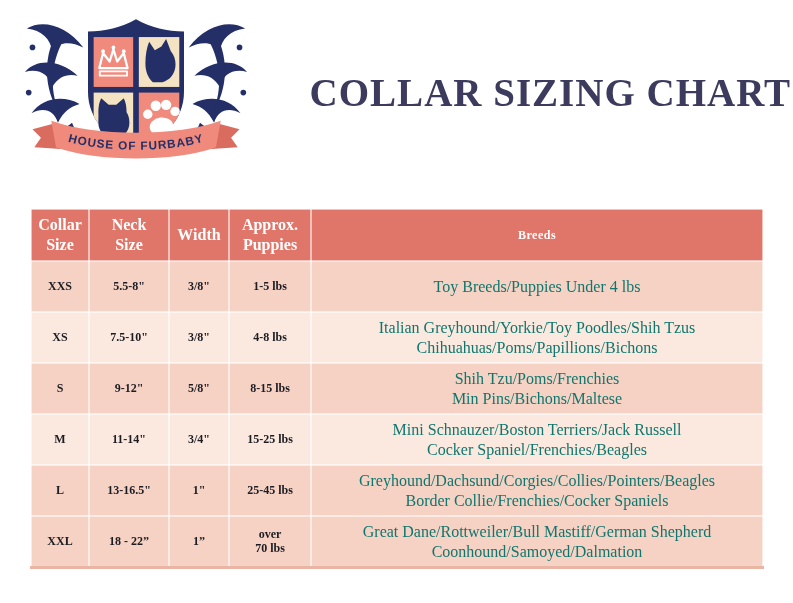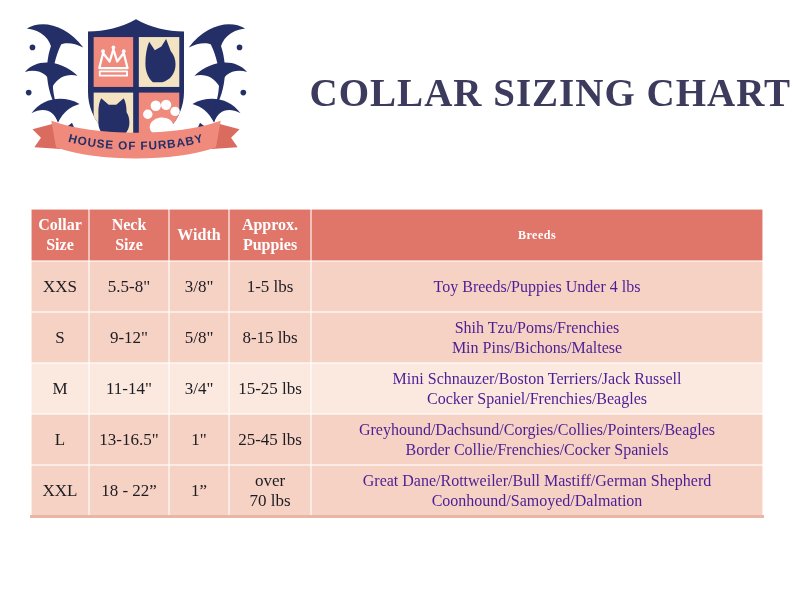--- a/index.html
+++ b/index.html
@@ -20,24 +20,24 @@
   .sizing-table th,.sizing-table td{
     border:2px solid rgba(255,255,255,0.55);
     text-align:center;vertical-align:middle;padding:0 2px;
   }
   .sizing-table thead th{
     background:var(--header-bg,#e0756a);color:var(--header-text,#ffffff);
     height:50px;font-weight:bold;font-size:16px;line-height:1.25;
   }
   .sizing-table thead th.breeds-col{font-size:12px;letter-spacing:0.5px;}
   .sizing-table tbody td{
-    height:49px;font-size:17px;font-weight:normal;color:var(--body-text,#1c1c22);
+    height:49px;font-size:12px;font-weight:bold;color:var(--body-text,#1c1c22);
   }
   .sizing-table tbody td.breeds-cell{
-    font-size:16px;font-weight:normal;line-height:1.22;color:#4c1d95;
+    font-size:16px;font-weight:normal;line-height:1.22;color:#0f766e;
   }
   .sizing-table tbody tr.dark td{background:var(--row-dark,#f6d2c4);}
   .sizing-table tbody tr.light td{background:var(--row-light,#fbe9df);}
   .sizing-table tbody tr:last-child td{border-bottom:3px solid #e9b5a4;}
   .line{display:block;}
   .line:empty{display:none;}
   .wline{display:block;line-height:1.15;}
   .wline:empty{display:none;}
 </style>
 </head>
@@ -145,20 +145,33 @@
       <td>3/8"</td>
       <td>
         <span class="wline">1-5 lbs</span>
 
       </td>
       <td class="breeds-cell">
         <span class="line">Toy Breeds/Puppies Under 4 lbs</span>
 
       </td>
     </tr>
+    <tr class="light">
+      <td>XS</td>
+      <td>7.5-10"</td>
+      <td>3/8"</td>
+      <td>
+        <span class="wline">4-8 lbs</span>
+
+      </td>
+      <td class="breeds-cell">
+        <span class="line">Italian Greyhound/Yorkie/Toy Poodles/Shih Tzus</span>
+        <span class="line">Chihuahuas/Poms/Papillions/Bichons</span>
+      </td>
+    </tr>
     <tr class="dark">
       <td>S</td>
       <td>9-12"</td>
       <td>5/8"</td>
       <td>
         <span class="wline">8-15 lbs</span>
 
       </td>
       <td class="breeds-cell">
         <span class="line">Shih Tzu/Poms/Frenchies</span>

